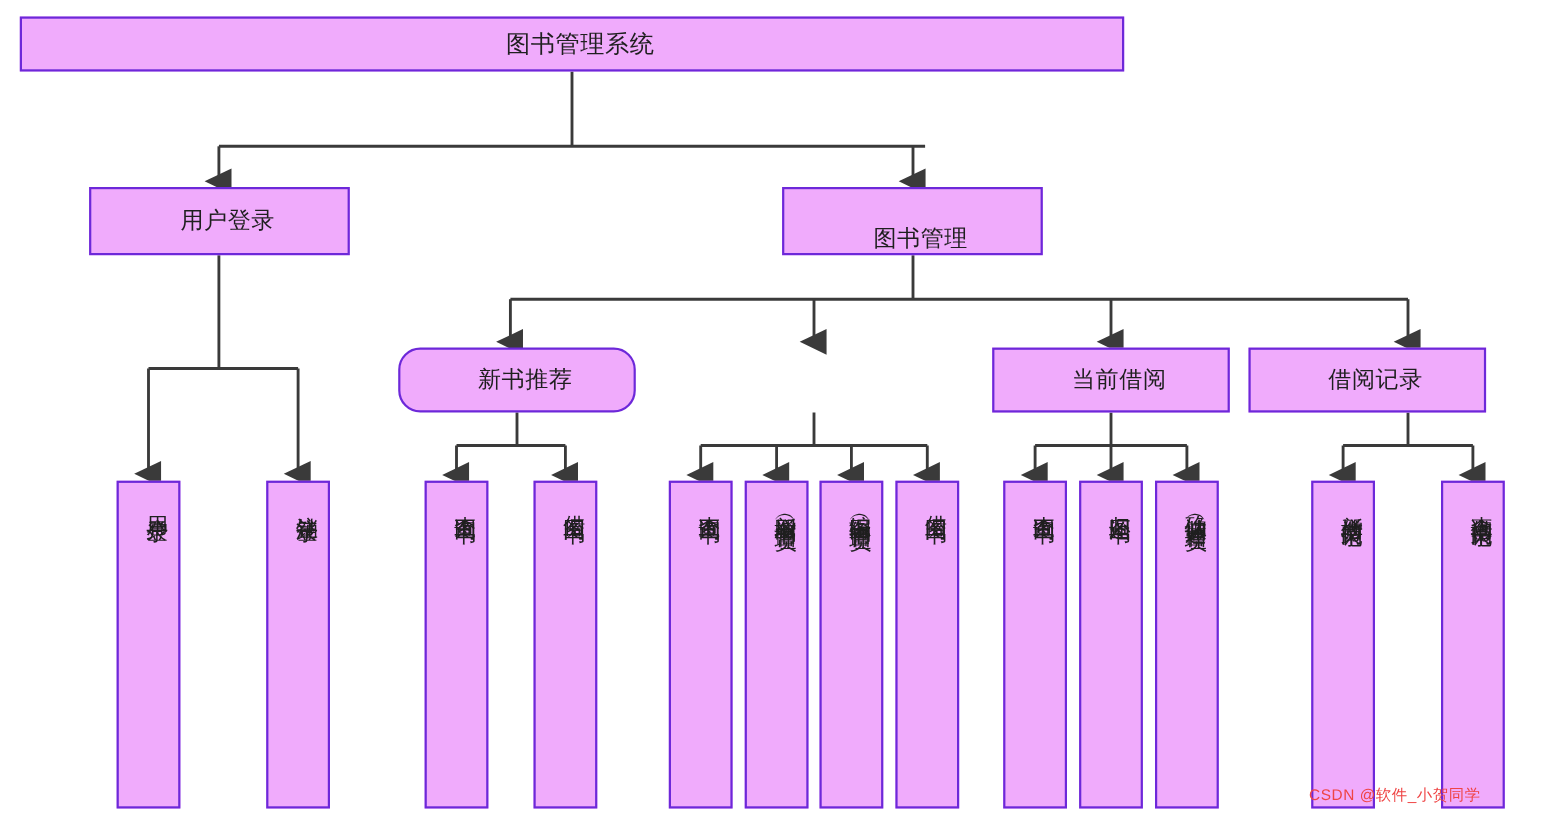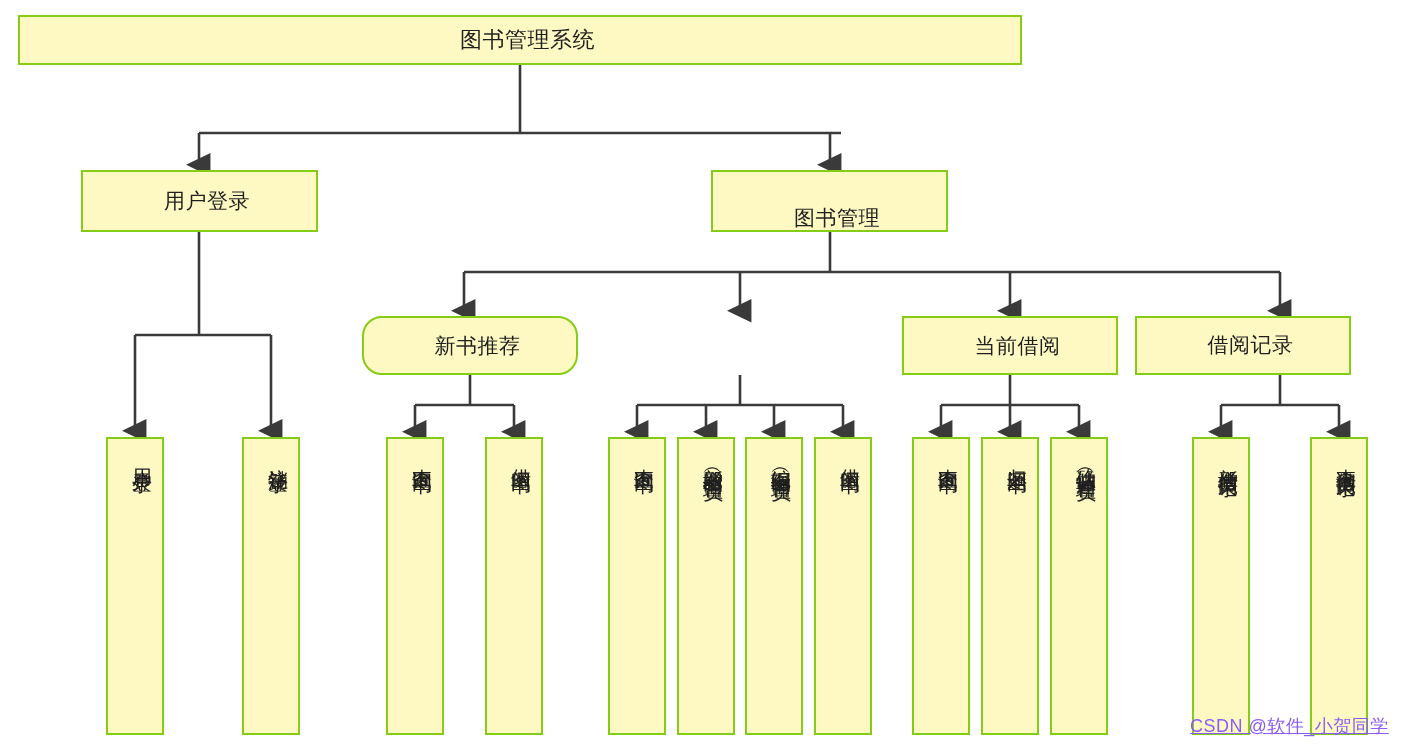--- a/index.html
+++ b/index.html
@@ -22,22 +22,22 @@
     position: absolute;
     left: 0;
     top: 0;
     width: 1405px;
     height: 747px;
     pointer-events: none;
   }
   .node {
     position: absolute;
     box-sizing: border-box;
-    background: #fef9c3;
-    border: 2px solid #84cc16;
+    background: #f0abfc;
+    border: 2px solid #6d28d9;
     display: flex;
     align-items: center;
     justify-content: center;
     z-index: 2;
     padding-left: 15px;
   }
   .node-label {
     font-size: 21px;
     line-height: 1.12;
     color: #1f1f1f;
@@ -57,26 +57,25 @@
   .node.leaf .node-label {
     writing-mode: vertical-rl;
     text-orientation: upright;
     font-size: 20px;
     line-height: 1.30;
     letter-spacing: 2px;
     white-space: normal;
   }
   .watermark {
     position: absolute;
-    font-size: 18px;
-    color: #8b5cf6;
+    font-size: 14px;
+    color: #ef4444;
     letter-spacing: 0.5px;
     white-space: nowrap;
     z-index: 5;
-    text-decoration: underline;
   }
 </style>
 </head>
 <body>
 
 <div id="canvas">
 
   <svg id="edges" viewBox="0 0 1405 747">
     <defs>
       <marker id="arrow" markerWidth="12" markerHeight="12" refX="4.2" refY="5" orient="auto" markerUnits="strokeWidth">

